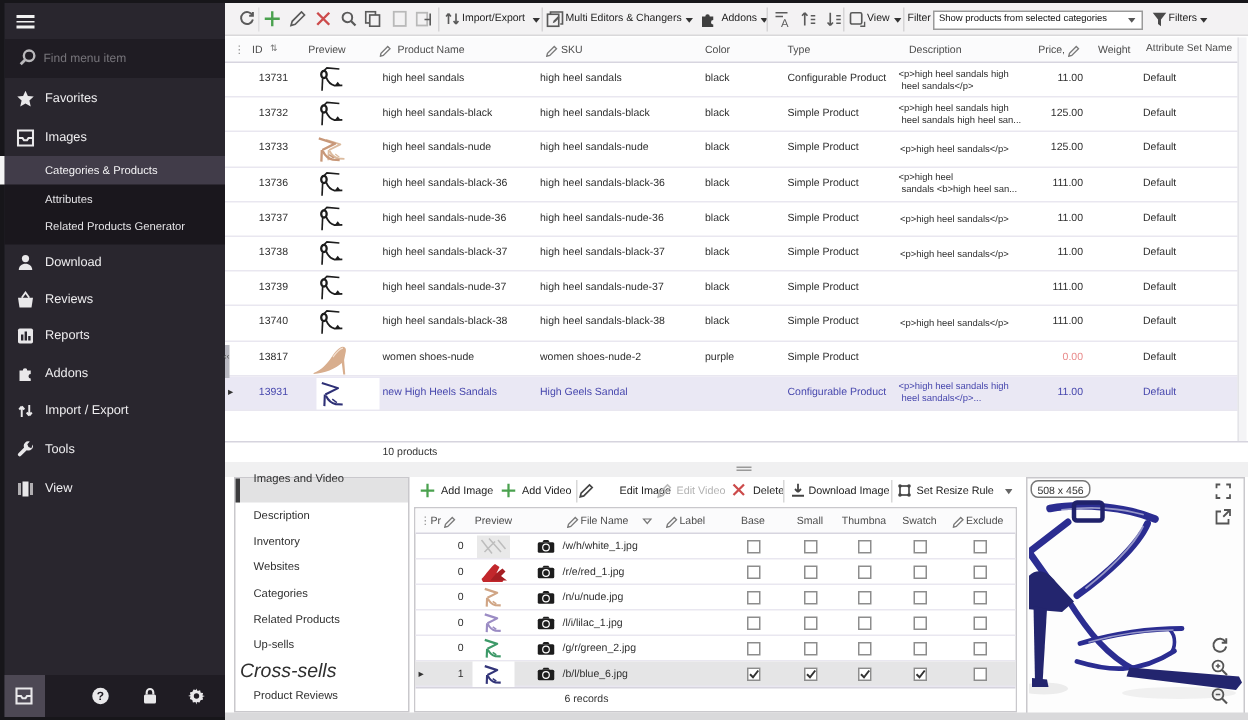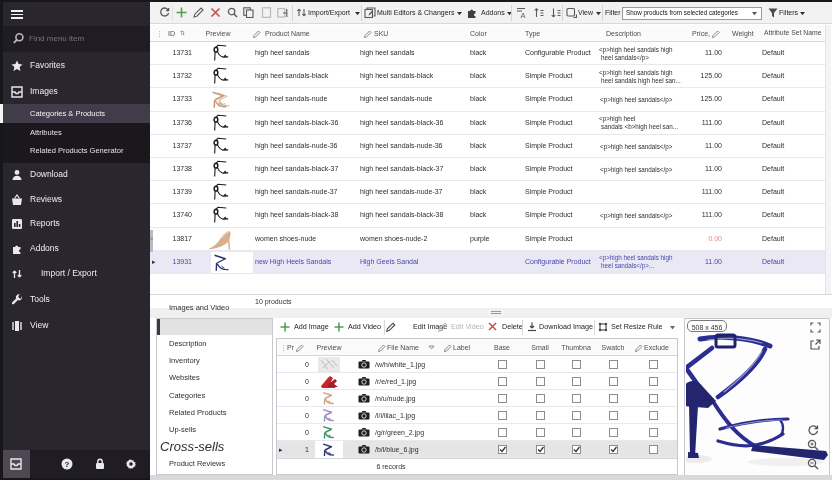--- a/index.html
+++ b/index.html
@@ -39,21 +39,21 @@
   </svg>
 <div style="position:absolute;font-size:8.5px;line-height:10.5px;color:#efeef0;font-weight:normal;white-space:nowrap;left:30px;top:218px;">Reports</div>
 <svg style="position:absolute;left:11px;top:243px" width="12" height="12" viewBox="0 0 12 12">
     <path d="M2 4h2.2a1.5 1.5 0 1 1 3 0H9.5v2.3a1.5 1.5 0 1 0 0 3V11H2Z" fill="#e9e8ea"></path>
   </svg>
 <div style="position:absolute;font-size:8.5px;line-height:10.5px;color:#efeef0;font-weight:normal;white-space:nowrap;left:30px;top:243px;">Addons</div>
 <svg style="position:absolute;left:11px;top:268px" width="12" height="12" viewBox="0 0 12 12">
     <path d="M3.5 10V3M3.5 3 1.8 5M3.5 3 5.2 5" stroke="#e9e8ea" stroke-width="1.3" fill="none"></path>
     <path d="M8.5 2v7M8.5 9 6.8 7M8.5 9 10.2 7" stroke="#e9e8ea" stroke-width="1.3" fill="none"></path>
   </svg>
-<div style="position:absolute;font-size:8.5px;line-height:10.5px;color:#efeef0;font-weight:normal;white-space:nowrap;left:30px;top:268px;margin-left:11px;">Import / Export</div>
+<div style="position:absolute;font-size:8.5px;line-height:10.5px;color:#efeef0;font-weight:normal;white-space:nowrap;left:30px;top:268px;">Import / Export</div>
 <svg style="position:absolute;left:11px;top:294px" width="12" height="12" viewBox="0 0 12 12">
     <path d="M10.8 2.3a3 3 0 0 1-4 3.8L3 9.9A1.2 1.2 0 0 1 1.3 8.2L5.1 4.4a3 3 0 0 1 3.8-4l-1.7 1.7.8 1.9 1.9.8Z" fill="#e9e8ea"></path>
   </svg>
 <div style="position:absolute;font-size:8.5px;line-height:10.5px;color:#efeef0;font-weight:normal;white-space:nowrap;left:30px;top:294px;">Tools</div>
 <svg style="position:absolute;left:11px;top:320px" width="12" height="12" viewBox="0 0 12 12">
     <rect x="1" y="2" width="2" height="8" fill="#e9e8ea" opacity="0.7"></rect>
     <rect x="4" y="1" width="4" height="10" fill="#e9e8ea"></rect>
     <rect x="9" y="2" width="2" height="8" fill="#e9e8ea" opacity="0.7"></rect>
   </svg>
 <div style="position:absolute;font-size:8.5px;line-height:10.5px;color:#efeef0;font-weight:normal;white-space:nowrap;left:30px;top:320px;">View</div>
@@ -365,21 +365,21 @@
 <div style="position:absolute;left:825px;top:25px;width:6px;height:269px;background:#f4f4f6;border-left:1px solid #e4e4e8;"></div>
 <div style="position:absolute;left:150px;top:230px;width:3px;height:22px;background:#b9b9c2;"></div>
 <div style="position:absolute;font-size:6px;line-height:8px;color:#555;font-weight:normal;white-space:nowrap;left:149px;top:234px;">‹‹</div>
 <div style="position:absolute;left:150px;top:294px;width:682px;height:14px;background:#fff;border-top:1px solid #d6d4de;"></div>
 <div style="position:absolute;font-size:7px;line-height:9px;color:#333;font-weight:normal;white-space:nowrap;left:255px;top:297px;">10 products</div>
 <div style="position:absolute;left:150px;top:308px;width:682px;height:10px;background:#f0f0f1;"></div>
 <div style="position:absolute;left:491px;top:311px;width:10px;height:3px;border-top:1px solid #999;border-bottom:1px solid #999;"></div>
 <div style="position:absolute;left:156px;top:318px;width:117px;height:157px;background:#fff;border:1px solid #c9c8cc;"></div>
 <div style="position:absolute;left:157px;top:319.1px;width:115px;height:16px;background:#e2e2e3;"></div>
 <div style="position:absolute;left:157px;top:319.1px;width:3px;height:16px;background:#3c3c3e;"></div>
-<div style="position:absolute;font-size:7.5px;line-height:9.5px;color:#2f2f2f;font-weight:normal;white-space:nowrap;left:169px;top:303px;">Images and Video</div>
+<div style="position:absolute;font-size:7.5px;line-height:9.5px;color:#2f2f2f;font-weight:normal;white-space:nowrap;left:169px;top:314px;">Images and Video</div>
 <div style="position:absolute;font-size:7.5px;line-height:9.5px;color:#2f2f2f;font-weight:normal;white-space:nowrap;left:169px;top:339.20000000000005px;">Description</div>
 <div style="position:absolute;font-size:7.5px;line-height:9.5px;color:#2f2f2f;font-weight:normal;white-space:nowrap;left:169px;top:356.3px;">Inventory</div>
 <div style="position:absolute;font-size:7.5px;line-height:9.5px;color:#2f2f2f;font-weight:normal;white-space:nowrap;left:169px;top:373.40000000000003px;">Websites</div>
 <div style="position:absolute;font-size:7.5px;line-height:9.5px;color:#2f2f2f;font-weight:normal;white-space:nowrap;left:169px;top:390.5px;">Categories</div>
 <div style="position:absolute;font-size:7.5px;line-height:9.5px;color:#2f2f2f;font-weight:normal;white-space:nowrap;left:169px;top:407.6px;">Related Products</div>
 <div style="position:absolute;font-size:7.5px;line-height:9.5px;color:#2f2f2f;font-weight:normal;white-space:nowrap;left:169px;top:424.70000000000005px;">Up-sells</div>
 <div style="position:absolute;font-size:13px;line-height:9.5px;color:#2f2f2f;font-weight:normal;white-space:nowrap;left:160px;top:441.80000000000007px;font-style:italic;">Cross-sells</div>
 <div style="position:absolute;font-size:7.5px;line-height:9.5px;color:#2f2f2f;font-weight:normal;white-space:nowrap;left:169px;top:458.90000000000003px;">Product Reviews</div>
 <div style="position:absolute;left:276px;top:318px;width:402px;height:20px;background:#fff;"></div>
 <svg style="position:absolute;left:280px;top:322px" width="10" height="10" viewBox="0 0 10 10">

